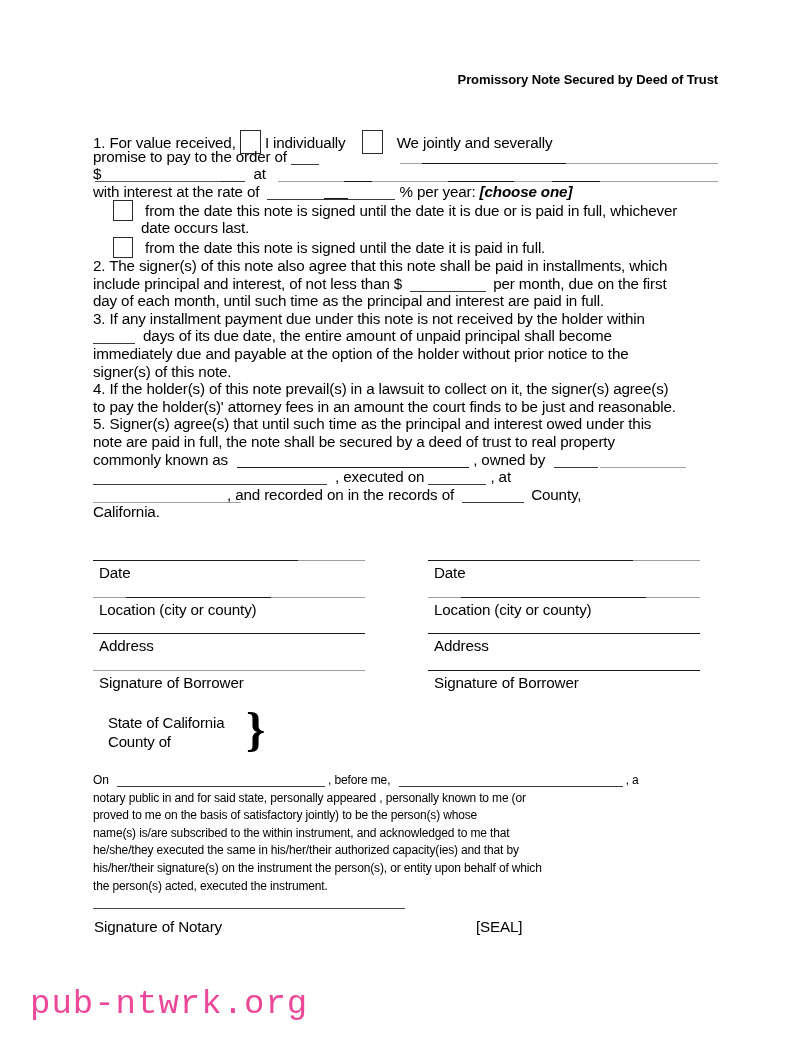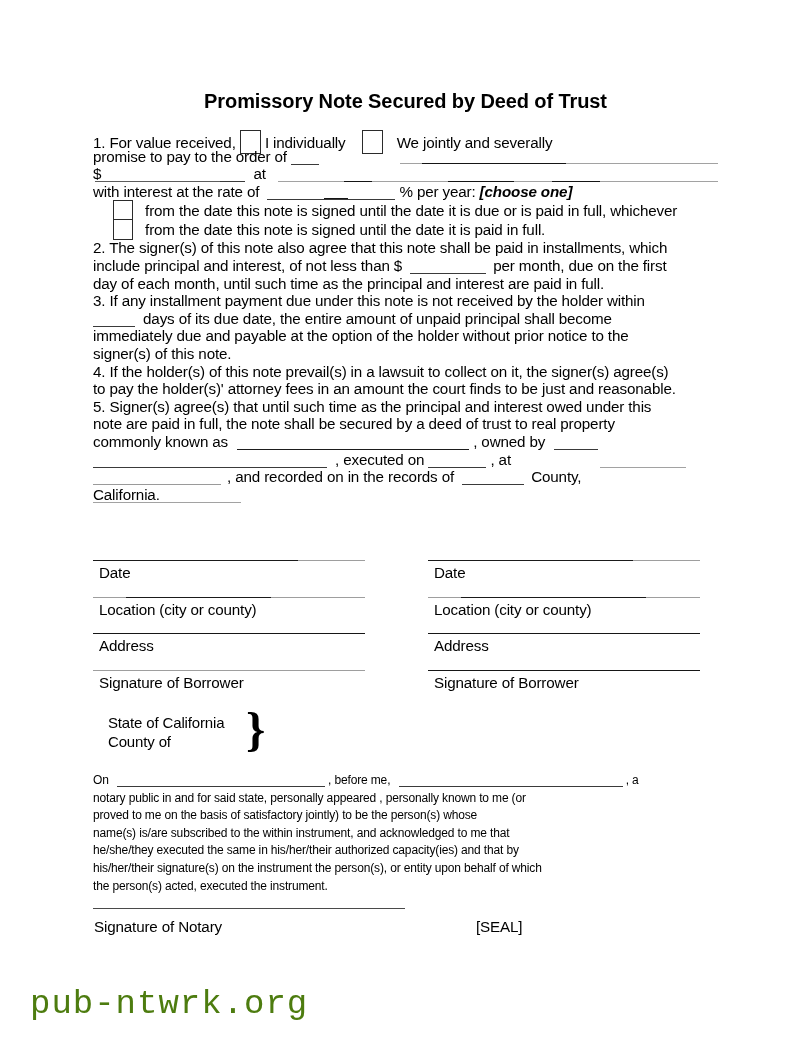--- a/index.html
+++ b/index.html
@@ -22,25 +22,25 @@
     left: 0; top: 0;
     width: 810px;
     height: 1048px;
     background: #fff;
   }
 
   
   .doc-title {
     position: absolute;
     left: 93px;
-    top: 90px;
+    top: 72px;
     width: 625px;
-    text-align: center;
+    text-align: right;
     font-weight: bold;
-    font-size: 20px;
+    font-size: 13px;
     letter-spacing: -0.1px;
   }
 
   
   .body-block {
     position: absolute;
     left: 93px;
     top: 130px;
     width: 626px;
     font-size: 15.2px;
@@ -187,21 +187,21 @@
     white-space: nowrap;
   }
 
   
   .watermark {
     position: absolute;
     left: 30px;
     top: 985px;
     font-family: "Liberation Mono", "DejaVu Sans Mono", monospace;
     font-size: 34px;
-    color: #4d7c0f;
+    color: #ec4899;
     letter-spacing: 1px;
   }
 </style>
 </head>
 <body>
 
 <div class="page">
 
   <div class="doc-title">Promissory Note Secured by Deed of Trust</div>
 
@@ -230,20 +230,23 @@
     <span class="ln">
       <span>with interest at the rate of</span>
       <span class="rule" style="width:128px;margin-left:4px"></span>
       <span>% per year:</span>
       <span class="choose-one">[choose one]</span>
     </span>
 
     <span class="ln" style="height:19px">
       <span class="cbx-sm" style="margin-left:20px"></span>
       <span style="margin-left:8px">from the date this note is signed until the date it is due or is paid in full, whichever</span>
+    </span>
+    <span class="ln">
+      <span style="margin-left:48px">date occurs last.</span>
     </span>
     <span class="ln" style="height:20px">
       <span class="cbx-sm" style="margin-left:20px"></span>
       <span style="margin-left:8px">from the date this note is signed until the date it is paid in full.</span>
     </span>
 
     <span class="ln">2. The signer(s) of this note also agree that this note shall be paid in installments, which</span>
     <span class="ln">
       <span>include principal and interest, of not less than $</span>
       <span class="rule" style="width:76px;margin-left:4px;margin-right:3px"></span>

